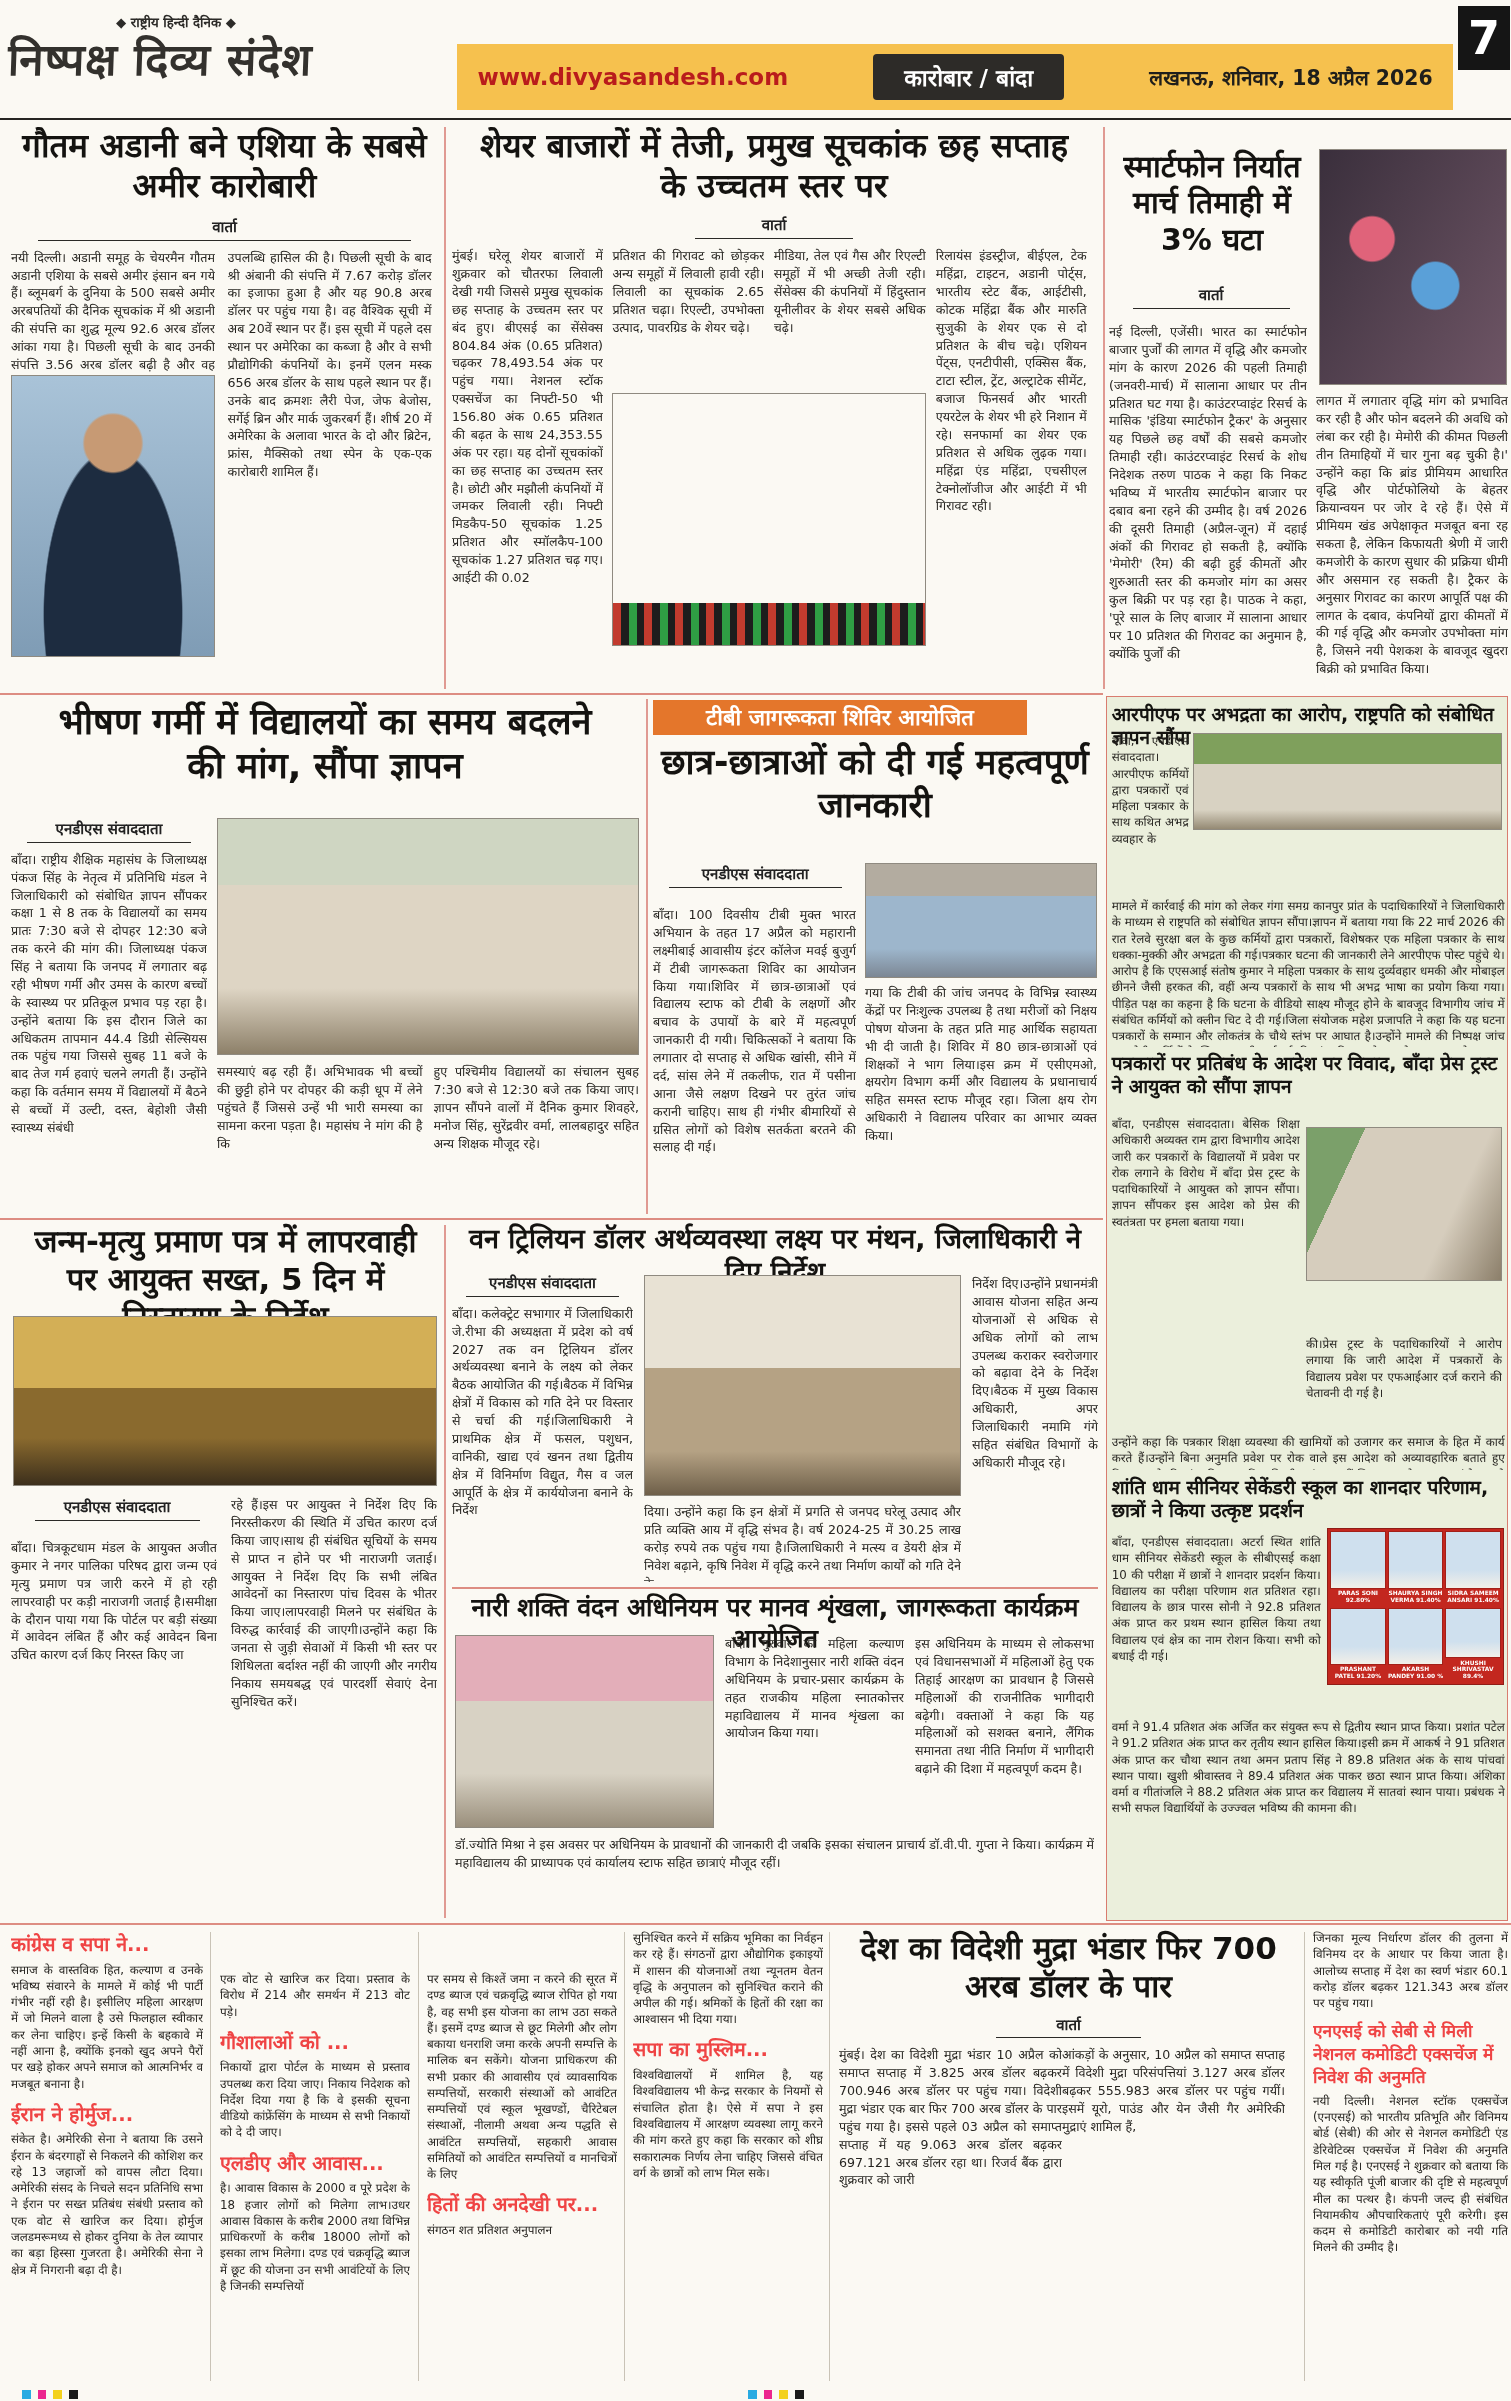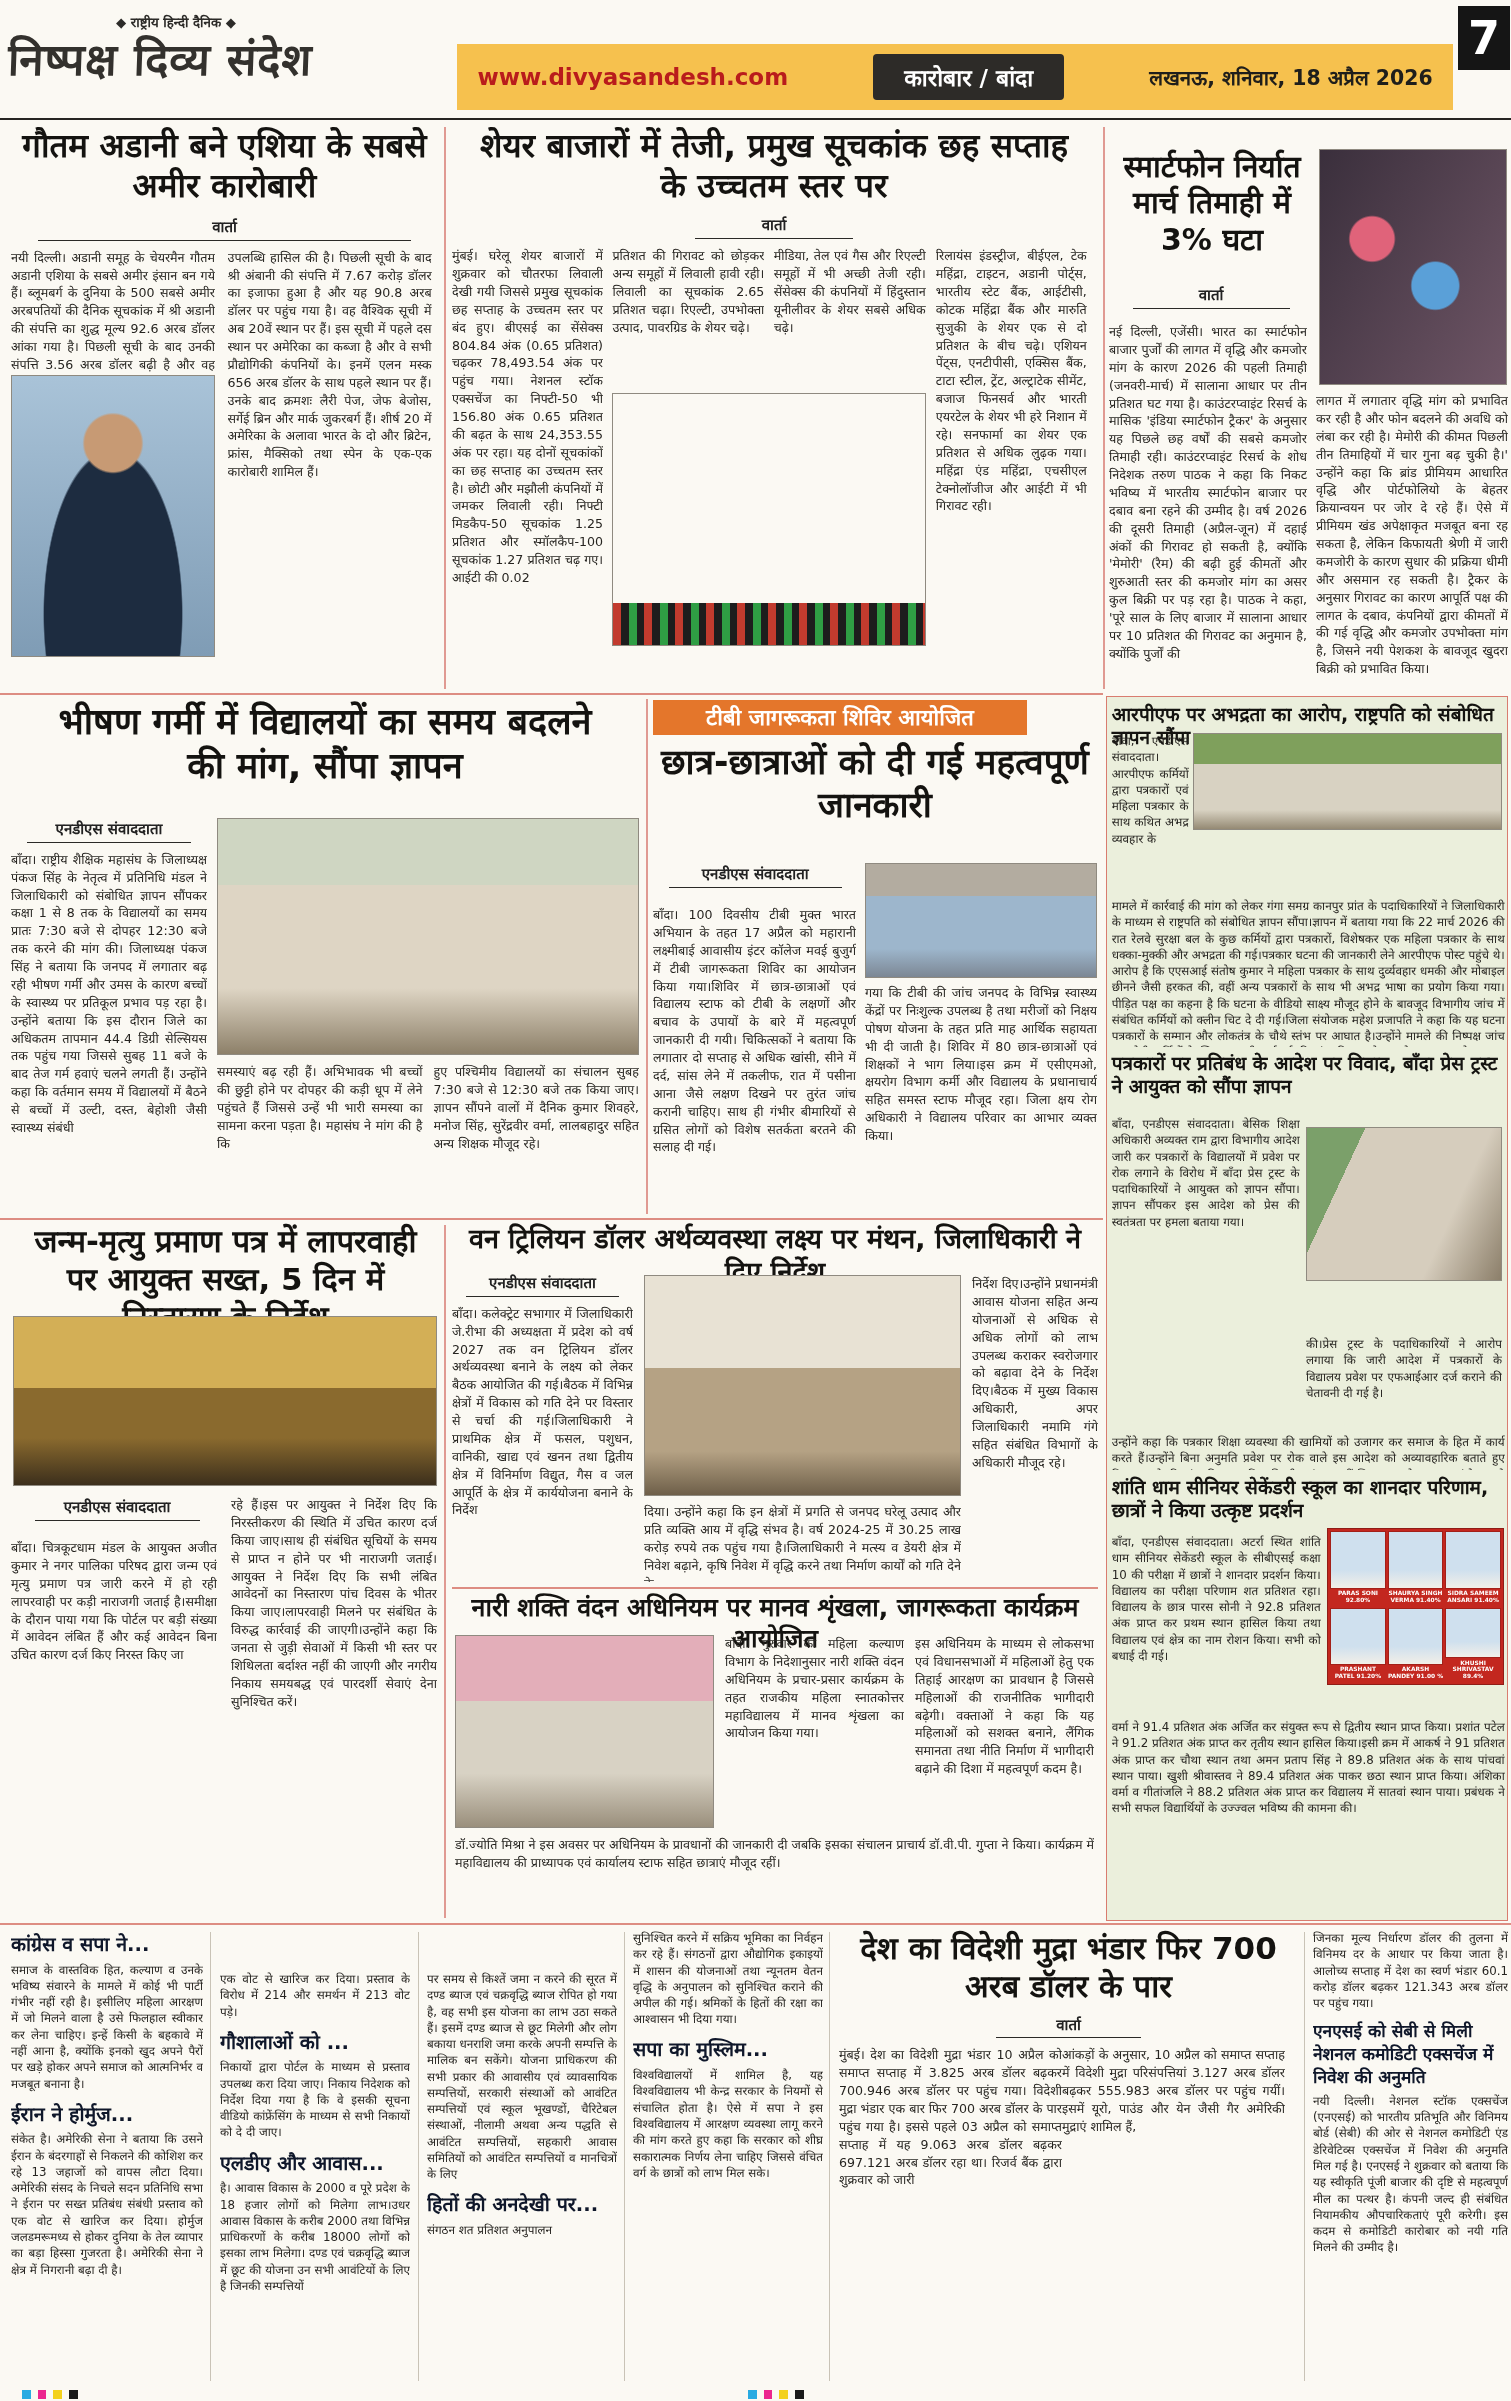--- a/index.html
+++ b/index.html
@@ -5,21 +5,21 @@
   html,body{margin:0;padding:0;}
   body{font-family:"DejaVu Sans","Liberation Sans",sans-serif;background:#e8e4da;}
   #page{position:relative;width:1512px;height:2401px;background:#fbf9f3;color:#1c1b18;overflow:hidden;margin:0 auto;}
   .abs{position:absolute;box-sizing:border-box;}
   .clip{overflow:hidden;}
   .hl{font-weight:800;color:#141310;text-align:center;line-height:1.22;letter-spacing:0;}
   .hl-left{font-weight:800;color:#141310;text-align:left;line-height:1.2;}
   .byline{font-weight:bold;text-align:center;font-size:15px;color:#222;padding-bottom:3.9px;border-bottom:1.6px solid #2b2a27;margin:0 27px 7.9px 27px;}
   .bt{font-size:12.6px;line-height:1.42;text-align:justify;color:#262420;}
   .bt-s{font-size:11.8px;line-height:1.38;text-align:justify;color:#262420;}
-  .subhead{font-weight:800;font-size:19.6px;color:#0f172a;margin:7.9px 0 4.7px 0;}
+  .subhead{font-weight:800;font-size:19.6px;color:#ef4444;margin:7.9px 0 4.7px 0;}
   .photo{border:0.8px solid #8f8a80;}
   .vr{width:1.6px;background:#e09a92;}
   .vrg{width:0.8px;background:#c9c3b6;}
   .hr-red{height:1.6px;background:#dd8d82;}
   .hr-dark{height:2.4px;background:#262522;}
   
   .ph-adani{background:radial-gradient(circle at 50% 24%,#c79a74 0 12%,rgba(0,0,0,0) 13%),radial-gradient(ellipse at 50% 85%,#1d2c40 0 48%,rgba(0,0,0,0) 49%),linear-gradient(180deg,#a9c3d8,#7f9cb5);}
   .ph-bse{background:linear-gradient(180deg,#cdb894 0 8%,rgba(0,0,0,0) 8%),repeating-linear-gradient(0deg,#7a5f40 0 12.6px,#937negative 12.6px 12.6px,#8d7352 12.6px 23.6px),linear-gradient(#b59b78,#6b5335);}
   .ph-bse::after{content:"";position:absolute;left:0;right:0;bottom:0;height:42px;background:repeating-linear-gradient(90deg,#c23b2e 0 7.9px,#1d1d1d 7.9px 15.7px,#2f9e44 15.7px 23.6px,#1d1d1d 23.6px 31px);}
   .ph-phones{background:radial-gradient(circle at 28% 38%,#e0637a 0 11%,rgba(0,0,0,0) 12%),radial-gradient(circle at 62% 58%,#5aa0d8 0 13%,rgba(0,0,0,0) 14%),linear-gradient(120deg,#3a2f3c,#6e5565);}

